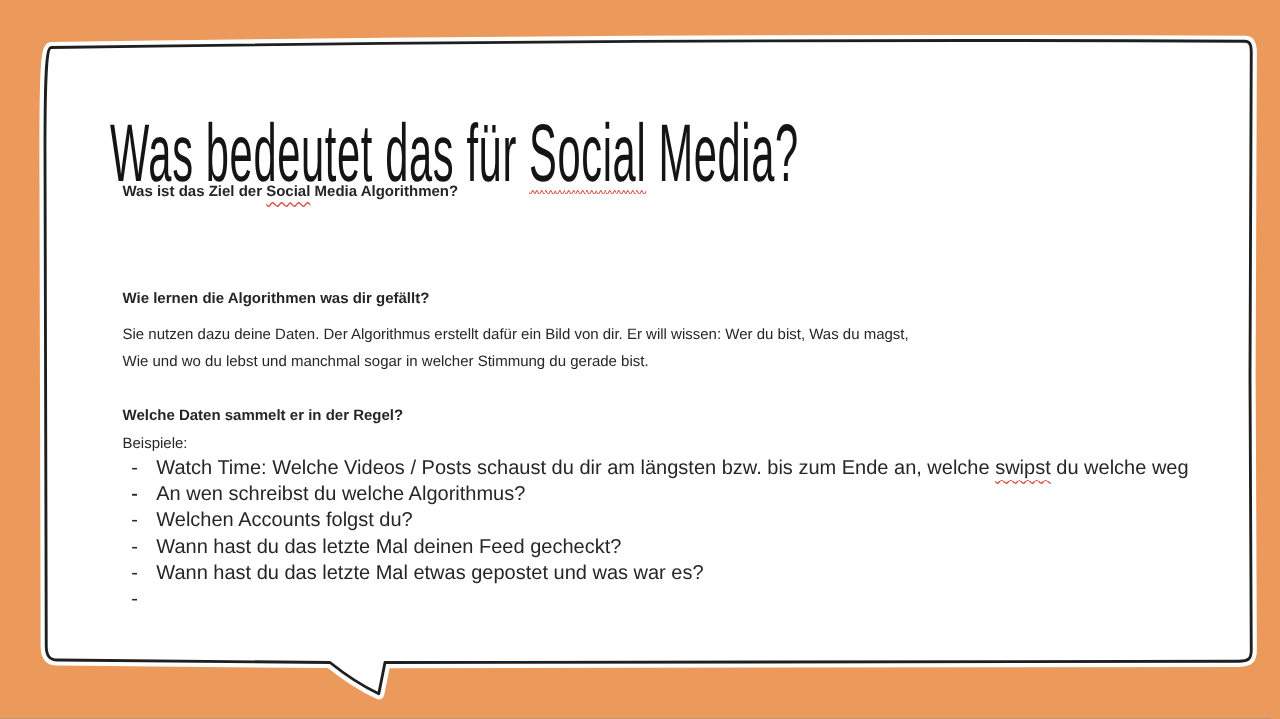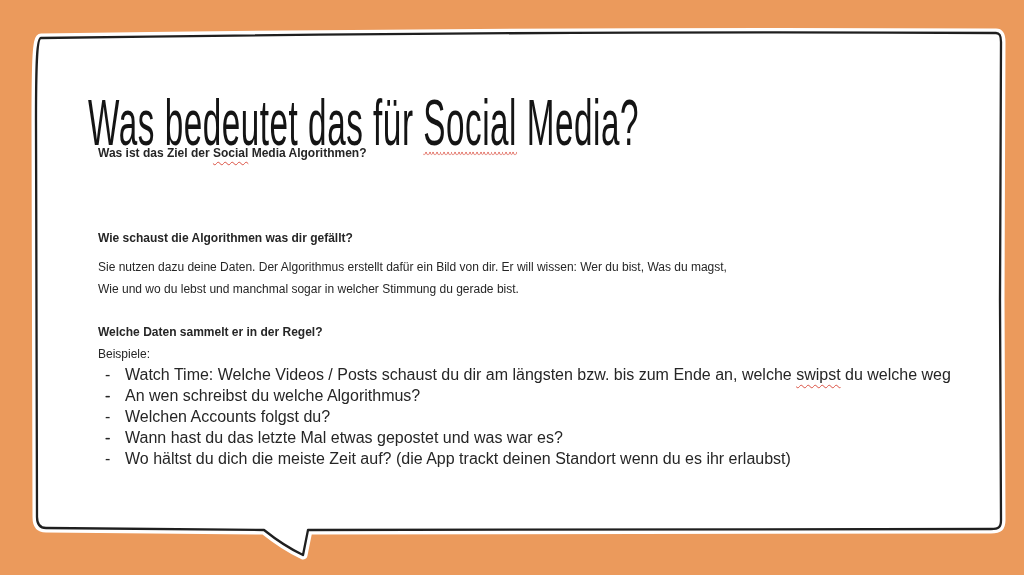--- a/index.html
+++ b/index.html
@@ -53,21 +53,21 @@
     <path class="bubble-halo" d="M 41 38 C 250 35 620 31 996 33 C 1000 33 1001 36 1001 42 L 1000 300 L 1001 520 C 1001 527 999 529 991 529 L 308 530 L 303 555 Q 284 546 264 530 L 46 528 C 40 528 37 525 37 517 L 36 120 C 36 60 37 38 41 38 Z"></path>
     <path class="bubble-line" d="M 41 38 C 250 35 620 31 996 33 C 1000 33 1001 36 1001 42 L 1000 300 L 1001 520 C 1001 527 999 529 991 529 L 308 530 L 303 555 Q 284 546 264 530 L 46 528 C 40 528 37 525 37 517 L 36 120 C 36 60 37 38 41 38 Z"></path>
   </svg>
 
   <div class="content">
 
     <h1 class="slide-title"><span>Was bedeutet das für </span><span class="sq">Social</span><span> Media?</span></h1>
 
     <div class="tblock heading" style="top:143px"><span>Was ist das Ziel der </span><span class="sq">Social</span><span> Media Algorithmen?</span></div>
 
-    <div class="tblock heading" style="top:228px"><span>Wie schaust die Algorithmen was dir gefällt?</span></div>
+    <div class="tblock heading" style="top:228px"><span>Wie lernen die Algorithmen was dir gefällt?</span></div>
     <div class="tblock body-two" style="top:256px">
       <div><span>Sie nutzen dazu deine Daten. Der Algorithmus erstellt dafür ein Bild von dir. Er will wissen: Wer du bist, Was du magst,</span></div>
       <div><span>Wie und wo du lebst und manchmal sogar in welcher Stimmung du gerade bist.</span></div>
     </div>
 
     <div class="tblock heading" style="top:322px"><span>Welche Daten sammelt er in der Regel?</span></div>
     <div class="tblock" style="top:344px"><span>Beispiele:</span></div>
 
     <ul class="bullets">
       <li>
@@ -80,25 +80,25 @@
       <li>
         <span class="dash">-</span>
         <span><span>An wen schreibst du welche Algorithmus?</span></span>
       </li>
       <li>
         <span class="dash">-</span>
         <span><span>Welchen Accounts folgst du?</span></span>
       </li>
       <li>
         <span class="dash">-</span>
+        <span><span>Wann hast du das letzte Mal deinen Feed gecheckt?</span></span>
       </li>
       <li>
         <span class="dash">-</span>
         <span><span>Wann hast du das letzte Mal etwas gepostet und was war es?</span></span>
       </li>
       <li>
         <span class="dash">-</span>
-        <span><span>Wo hältst du dich die meiste Zeit auf? (die App trackt deinen Standort wenn du es ihr erlaubst)</span></span>
       </li>
     </ul>
 
   </div>
 </div>
 
 </body></html>

